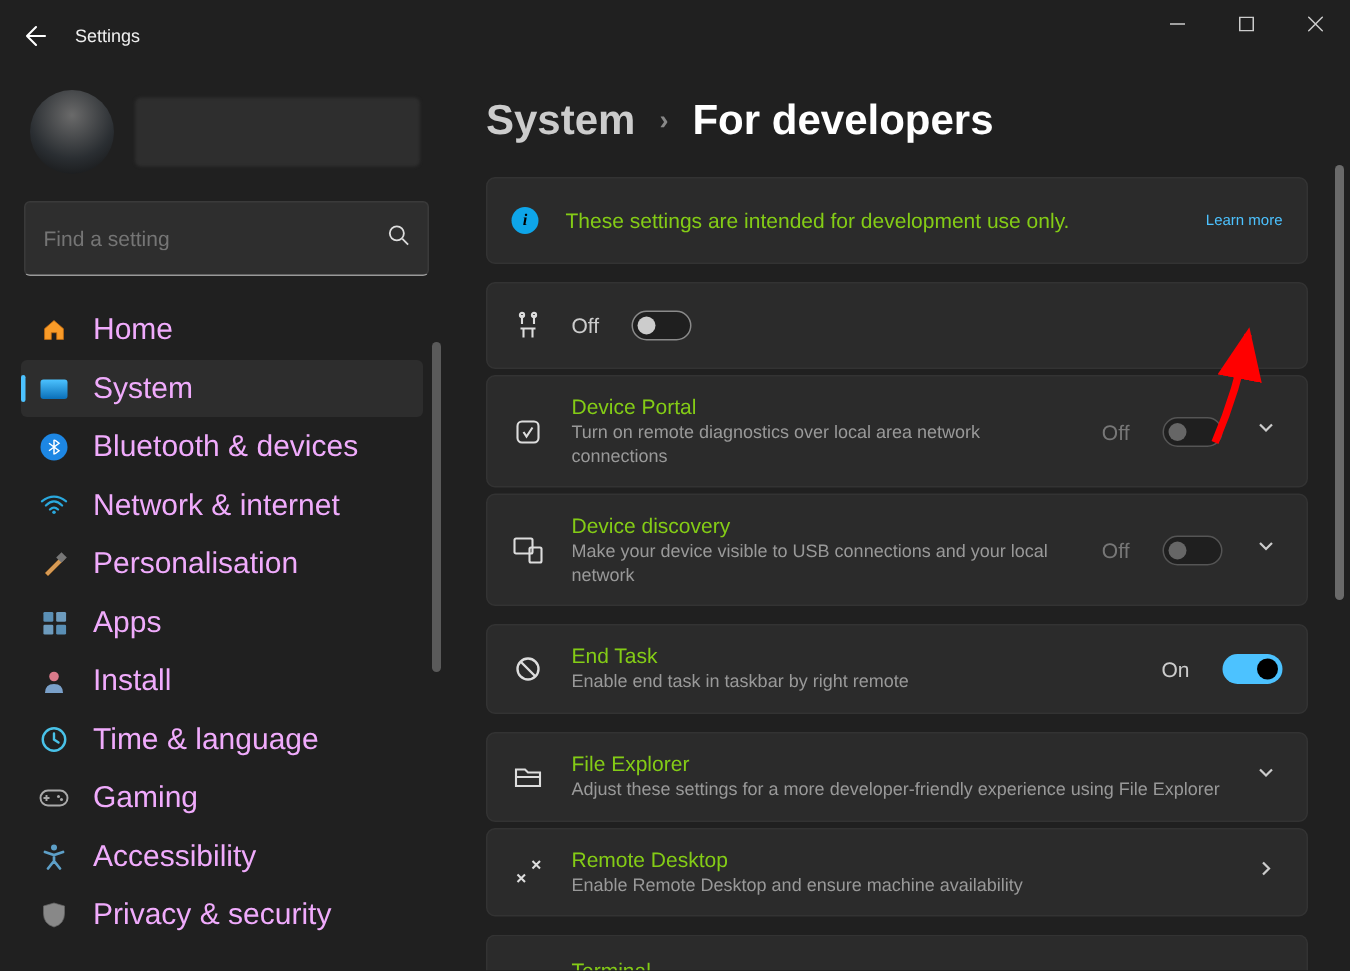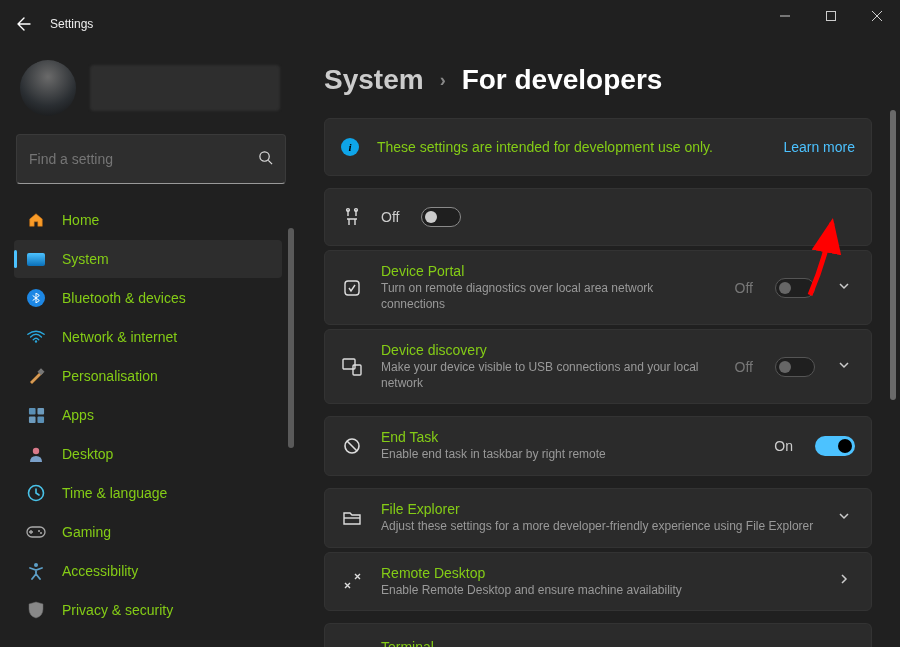--- a/index.html
+++ b/index.html
@@ -18,21 +18,21 @@
 .sidebar { width: 300px; padding: 8px 0 0 14px; display: flex; flex-direction: column; position: relative; }
 .profile { display: flex; align-items: center; gap: 14px; padding: 4px 8px 18px 6px; }
 .avatar { width: 56px; height: 56px; border-radius: 50%; background: radial-gradient(circle at 50% 30%, #6a6a6a 0%, #2a2e32 60%, #111 100%); }
 .name-blur { width: 190px; height: 46px; background: #2e2e2e; border-radius: 4px; filter: blur(1px); }
 
 .search-box { display: flex; align-items: center; background: #2e2e2e; border: 1px solid #3a3a3a; border-bottom: 1px solid #999; border-radius: 4px; padding: 0 12px; height: 50px; margin: 0 14px 16px 2px; color: #ccc; }
 .search-box input { flex: 1; background: transparent; border: none; outline: none; color: #ddd; font-size: 14px; }
 .search-icon { color: #ddd; }
 
 .nav { position: relative; overflow-y: auto; padding-right: 18px; }
-.nav-item { display: flex; align-items: center; gap: 16px; height: 38px; padding: 0 12px; border-radius: 4px; margin: 1px 0; cursor: pointer; font-size: 14px; color: #84cc16; }
+.nav-item { display: flex; align-items: center; gap: 16px; height: 38px; padding: 0 12px; border-radius: 4px; margin: 1px 0; cursor: pointer; font-size: 20px; color: #f0abfc; }
 .nav-item.active { background: #2d2d2d; position: relative; }
 .nav-item.active::before { content: ""; position: absolute; left: 0; top: 10px; bottom: 10px; width: 3px; background: #4cc2ff; border-radius: 2px; }
 .nav-icon { width: 20px; height: 20px; display: flex; align-items: center; justify-content: center; }
 
 .sidebar-scroll { position: absolute; right: 6px; top: 180px; bottom: 10px; width: 6px; background: transparent; }
 .sidebar-thumb { position: absolute; top: 0; width: 100%; height: 220px; background: #5a5a5a; border-radius: 3px; }
 
 
 .content { flex: 1; padding: 16px 28px 0 24px; position: relative; overflow: hidden; }
 .breadcrumb { display: flex; align-items: center; gap: 16px; font-size: 28px; font-weight: 600; margin-bottom: 22px; }
@@ -42,21 +42,21 @@
 .panes { display: flex; flex-direction: column; gap: 4px; }
 
 .pane { background: #2b2b2b; border: 1px solid #333; border-radius: 6px; padding: 12px 16px; display: flex; align-items: center; gap: 18px; min-height: 58px; }
 .pane-icon { width: 22px; height: 22px; display: flex; align-items: center; justify-content: center; color: #eee; flex-shrink: 0; }
 .pane-text { flex: 1; display: flex; flex-direction: column; gap: 2px; }
 .pane-title { font-size: 14px; color: #84cc16; }
 .pane-sub { font-size: 12px; color: #999; line-height: 1.3; max-width: 360px; }
 
 .info-pane { background: #2b2b2b; }
 .info-icon { width: 18px; height: 18px; background: #0ea5e9; border-radius: 50%; color: #000; display: flex; align-items: center; justify-content: center; font-size: 11px; font-weight: bold; font-style: italic; font-family: Georgia, serif; }
-.learn-more { color: #4cc2ff; font-size: 14px; cursor: pointer; }
+.learn-more { color: #4cc2ff; font-size: 10px; cursor: pointer; }
 
 .state-label { font-size: 14px; color: #ccc; margin-right: 4px; }
 .state-label.dim { color: #777; }
 
 .toggle { width: 40px; height: 20px; border-radius: 20px; position: relative; cursor: pointer; }
 .toggle.off { background: #1f1f1f; border: 1px solid #8a8a8a; }
 .toggle.off .knob { position: absolute; left: 3px; top: 3px; width: 12px; height: 12px; background: #ccc; border-radius: 50%; }
 .toggle.on { background: #4cc2ff; }
 .toggle.on .knob { position: absolute; right: 3px; top: 3px; width: 14px; height: 14px; background: #000; border-radius: 50%; }
 .toggle.disabled { border-color: #555; cursor: default; }
@@ -173,21 +173,21 @@
           </span>
         <span>Apps</span>
       </div>
       <div class="nav-item">
         <span class="nav-icon">
             <svg width="18" height="18" viewBox="0 0 18 18">
               <circle cx="9" cy="6" r="3.2" fill="#d97a8a"></circle>
               <path d="M3 17 Q3 11 9 11 Q15 11 15 17 Z" fill="#7aa0c9"></path>
             </svg>
           </span>
-        <span>Desktop</span>
+        <span>Install</span>
       </div>
       <div class="nav-item">
         <span class="nav-icon">
             <svg width="18" height="18" viewBox="0 0 18 18">
               <circle cx="9" cy="9" r="7.5" stroke="#49c2e8" stroke-width="1.6" fill="none"></circle>
               <path d="M9 5 V9 L12 11" stroke="#49c2e8" stroke-width="1.6" fill="none" stroke-linecap="round"></path>
             </svg>
           </span>
         <span>Time &amp; language</span>
       </div>

